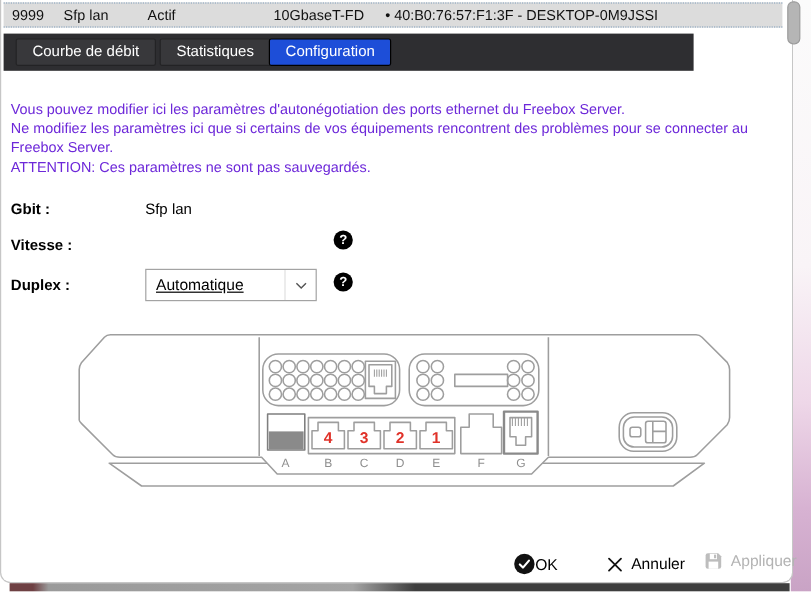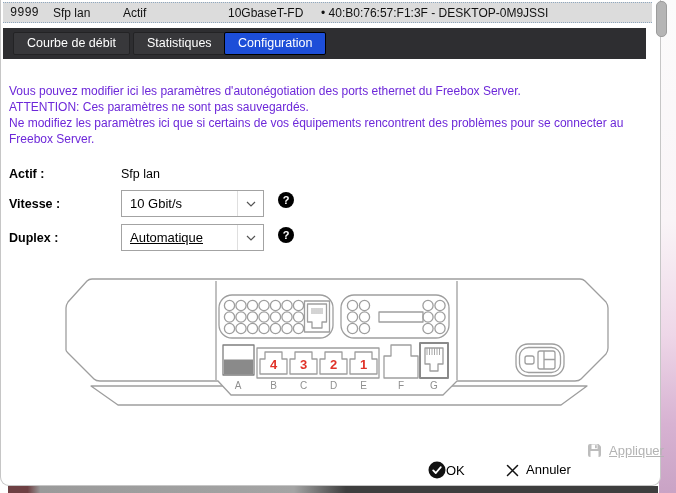--- a/index.html
+++ b/index.html
@@ -10,25 +10,25 @@
     background:linear-gradient(180deg,#fbfbfb 0%,#f9f4f7 45%,#eed7e8 68%,#d7b2d2 86%,#c9a3c5 100%);}
   .bottom-bar{position:absolute;left:8px;top:486px;width:650px;height:7px;
     background:linear-gradient(90deg,#6e4043 0%,#6e4043 3%,#9a9a9a 5%,#a4a4a4 44%,#3e3e3e 52%,#3e3e3e 100%);}
   
   .dialog{position:absolute;left:0;top:0;width:661px;height:486px;background:#fff;
     border:1px solid #c6c6c6;border-top:none;border-radius:0 0 9px 9px;box-sizing:border-box;}
   
   .port-row{position:absolute;left:2px;top:2px;width:649px;height:21px;background:#dcdcdc;
     border-top:1px dotted #8fa8c0;border-bottom:1px dotted #8fa8c0;font-size:12px;color:#111;box-sizing:border-box;}
   .port-row span{position:absolute;top:3px;white-space:nowrap;}
-  .c-id{left:7px;font-family:Liberation Mono, monospace;} .c-name{left:50px;} .c-status{left:120px;} .c-mode{left:225px;} .c-dev{left:318px;}
+  .c-id{left:7px;} .c-name{left:50px;} .c-status{left:120px;} .c-mode{left:225px;} .c-dev{left:318px;}
   .scroll-thumb{position:absolute;left:656px;top:1px;width:11px;height:36px;background:#b5b5b5;
     border:1px solid #9c9c9c;border-radius:5px;box-sizing:border-box;z-index:5;}
   
-  .tabbar{position:absolute;left:2px;top:28px;width:643px;height:31px;background:#2e2e31;}
+  .tabbar{position:absolute;left:2px;top:28px;width:575px;height:31px;background:#2e2e31;}
   .tab{position:absolute;top:4px;height:23px;line-height:21px;padding:0 13px;color:#fff;font-size:12.5px;
     background:#38383b;border:1px solid #232325;border-radius:2px;box-sizing:border-box;white-space:nowrap;cursor:default;}
   .tab1{left:10px;} .tab2{left:130px;} .tab3{left:221px;}
   .tab.active{background:#1d4ed8;border-color:#000;}
   
   .desc{position:absolute;left:8px;top:83px;width:640px;font-size:12px;line-height:16px;color:#6d28d9;}
   
   .flabel{position:absolute;left:8px;font-weight:bold;font-size:12.5px;white-space:nowrap;}
   .fvalue{position:absolute;left:120px;font-size:12.5px;white-space:nowrap;}
   .select{position:absolute;left:120px;width:143px;height:27px;border:1px solid #a3a3a3;background:#fff;
@@ -36,21 +36,21 @@
   .select .val{flex:1;padding-left:8px;white-space:nowrap;}
   .select .chev{width:25px;height:100%;border-left:1px solid #dfdfdf;display:flex;align-items:center;justify-content:center;}
   .help{position:absolute;left:277px;width:16px;height:16px;background:#000;color:#fff;border-radius:50%;
     font-size:11px;font-weight:bold;text-align:center;line-height:16px;cursor:default;}
   
   .diagram{position:absolute;left:60px;top:272px;}
   
   .btn{position:absolute;display:flex;align-items:center;font-size:13px;cursor:default;}
   .btn-ok{left:427px;top:461px;}
   .btn-cancel{left:505px;top:462px;gap:7px;align-items:flex-end;}
-  .btn-apply{left:586px;top:443px;gap:7px;color:#b3b3b3;text-decoration:underline;}
+  .btn-apply{left:586px;top:460px;gap:7px;color:#b3b3b3;}
 </style>
 </head>
 <body>
 
 <div class="screen">
 
   <div class="bg-right"></div>
   <div class="bottom-bar"></div>
 
   <div class="dialog">
@@ -64,36 +64,28 @@
     </div>
 
     <div class="tabbar">
       <div class="tab tab1">Courbe de débit</div>
       <div class="tab tab2">Statistiques</div>
       <div class="tab tab3 active">Configuration</div>
     </div>
 
     <div class="desc">
       <div>Vous pouvez modifier ici les paramètres d'autonégotiation des ports ethernet du Freebox Server.</div>
+      <div>Ne modifiez les paramètres ici que si certains de vos équipements rencontrent des problèmes pour se connecter au Freebox Server.</div>
       <div>ATTENTION: Ces paramètres ne sont pas sauvegardés.</div>
-      <div>Ne modifiez les paramètres ici que si certains de vos équipements rencontrent des problèmes pour se connecter au Freebox Server.</div>
-    </div>
-
-    <div class="flabel" style="top:167px;">Actif :</div>
+    </div>
+
+    <div class="flabel" style="top:167px;">Gbit :</div>
     <div class="fvalue" style="top:167px;">Sfp lan</div>
 
     <div class="flabel" style="top:197px;">Vitesse :</div>
-    <div class="select" style="top:190px;">
-      <span class="val">10 Gbit/s</span>
-      <span class="chev">
-        <svg width="10" height="6" viewBox="0 0 10 6">
-            <polyline points="1,1 5,5 9,1" fill="none" stroke="#555" stroke-width="1.2"></polyline>
-          </svg>
-      </span>
-    </div>
     <div class="help" style="top:192px;">?</div>
 
     <div class="flabel" style="top:231px;">Duplex :</div>
     <div class="select" style="top:224px;text-decoration:underline;">
       <span class="val">Automatique</span>
       <span class="chev">
         <svg width="10" height="6" viewBox="0 0 10 6">
             <polyline points="1,1 5,5 9,1" fill="none" stroke="#555" stroke-width="1.2"></polyline>
           </svg>
       </span>

